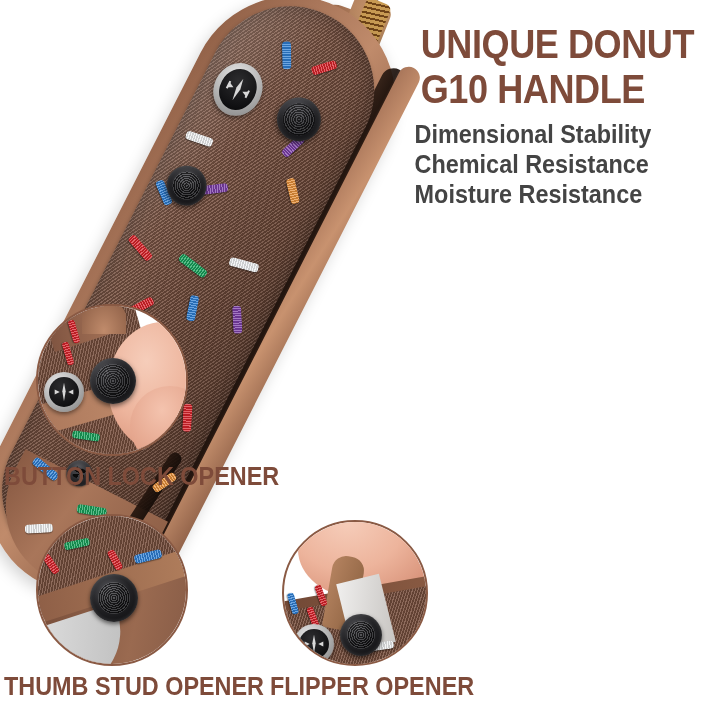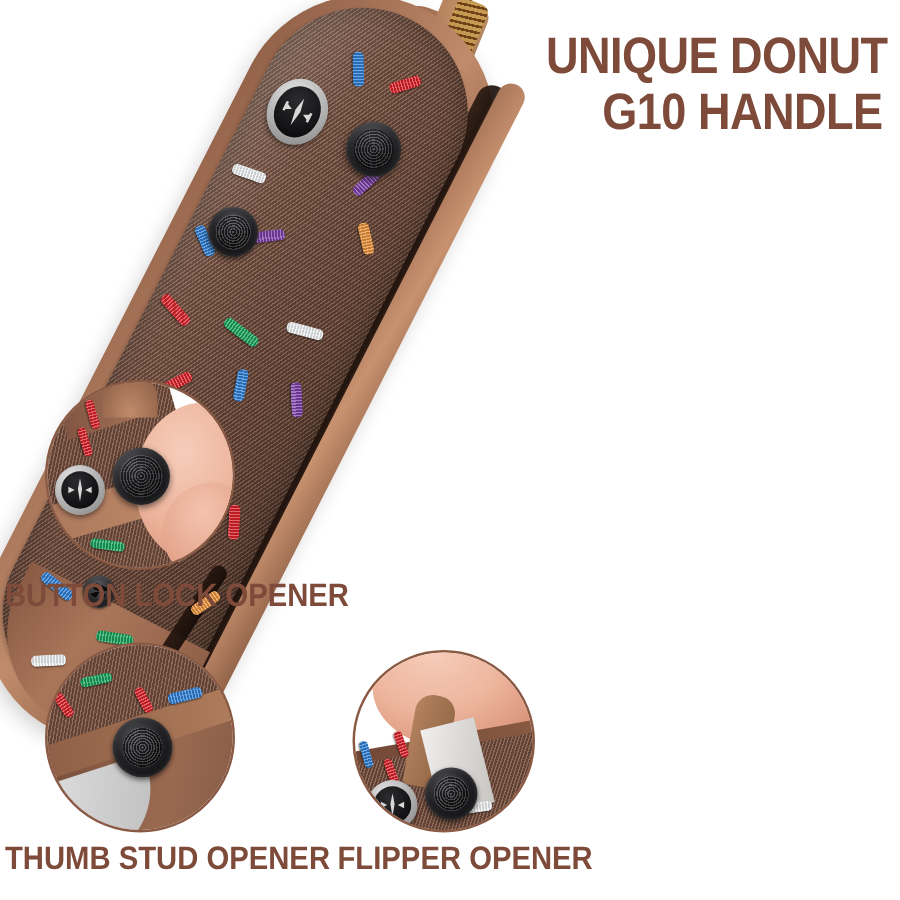--- a/index.html
+++ b/index.html
@@ -6,22 +6,21 @@
   body{
     width:720px;height:720px;
     background:#ffffff;
     font-family:"Liberation Sans", sans-serif;
     overflow:hidden;position:relative;
   }
   #stage{position:absolute;left:0;top:0;width:720px;height:720px;overflow:hidden;background:#fff;}
 
   
   #headings{
-    position:absolute;left:400px;top:22px;width:306px;
-    text-align:right;
+    position:absolute;left:384px;top:22px;width:306px;
   }
   .h-line{
     font-family:"Liberation Sans Narrow","Liberation Sans",sans-serif;
     font-weight:bold;
     font-size:41px;
     line-height:45px;
     letter-spacing:-0.5px;
     color:#7E4B3A;
     transform:scaleX(0.88);
     transform-origin:right center;
@@ -277,20 +276,25 @@
           </svg>
         </div>
       </div>
 
     </div>
   </div>
 
   <div id="headings">
     <div class="h-line">UNIQUE DONUT</div>
     <div class="h-line">G10 HANDLE</div>
+    <div id="sublines">
+      <div class="s-line">Dimensional Stability</div>
+      <div class="s-line">Chemical Resistance</div>
+      <div class="s-line">Moisture Resistance</div>
+    </div>
   </div>
 
   <div class="callout" style="left:36px;top:304px;width:152px;height:152px;">
     <div class="callout-inner">
       <div class="scale-tex" style="left:-14px;top:-10px;width:130px;height:176px;transform:rotate(-16deg);"></div>
       <div style="position:absolute;left:-10px;top:86px;width:120px;height:60px;background:linear-gradient(100deg,#A9765A,#C08B6B);transform:rotate(-16deg);"></div>
       <div class="scale-tex" style="left:-6px;top:112px;width:150px;height:64px;transform:rotate(-16deg);"></div>
       <div style="position:absolute;left:10px;top:2px;width:70px;height:34px;background:linear-gradient(100deg,#7E5340,#A9765A);transform:rotate(-18deg);"></div>
       <div style="position:absolute;left:44px;top:-6px;width:44px;height:34px;border-radius:50% 50% 0 0;background:radial-gradient(ellipse at 50% 90%, #C08B6B, #8A5C44);"></div>
 

